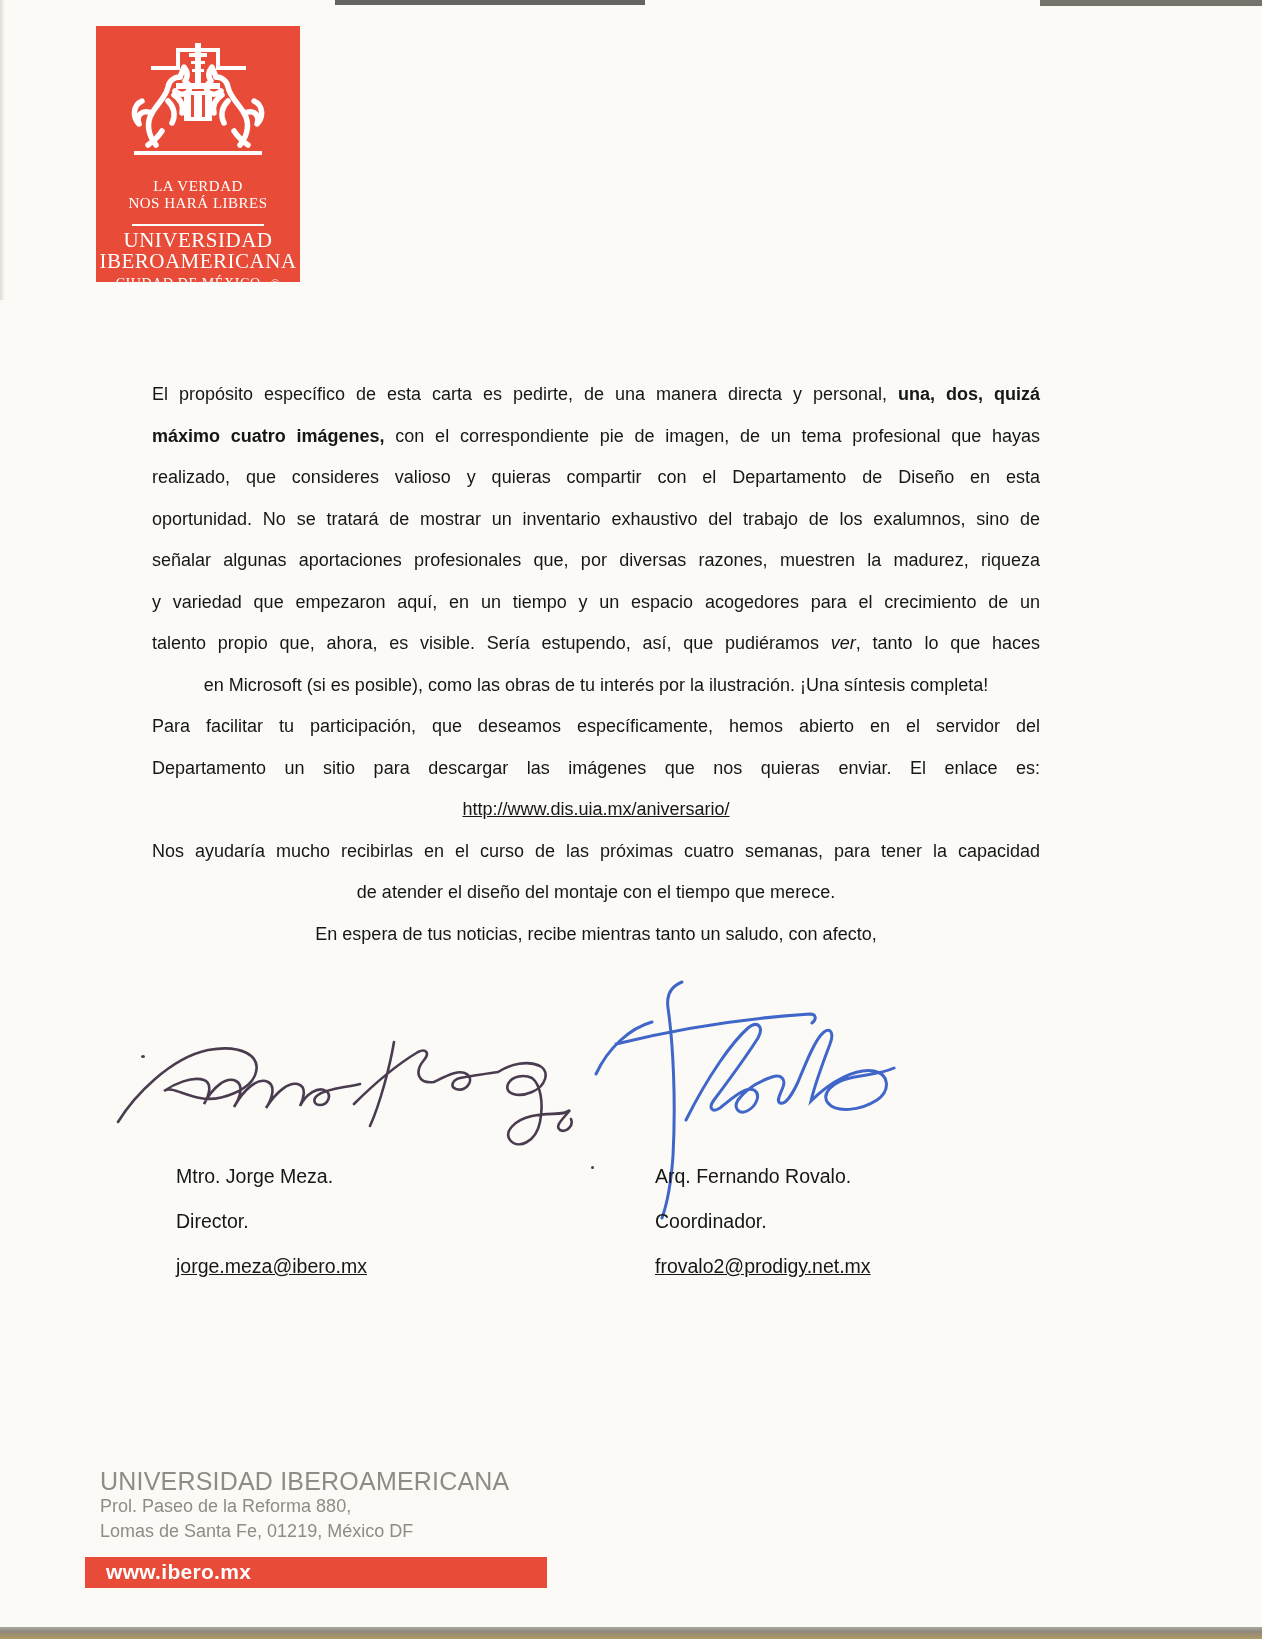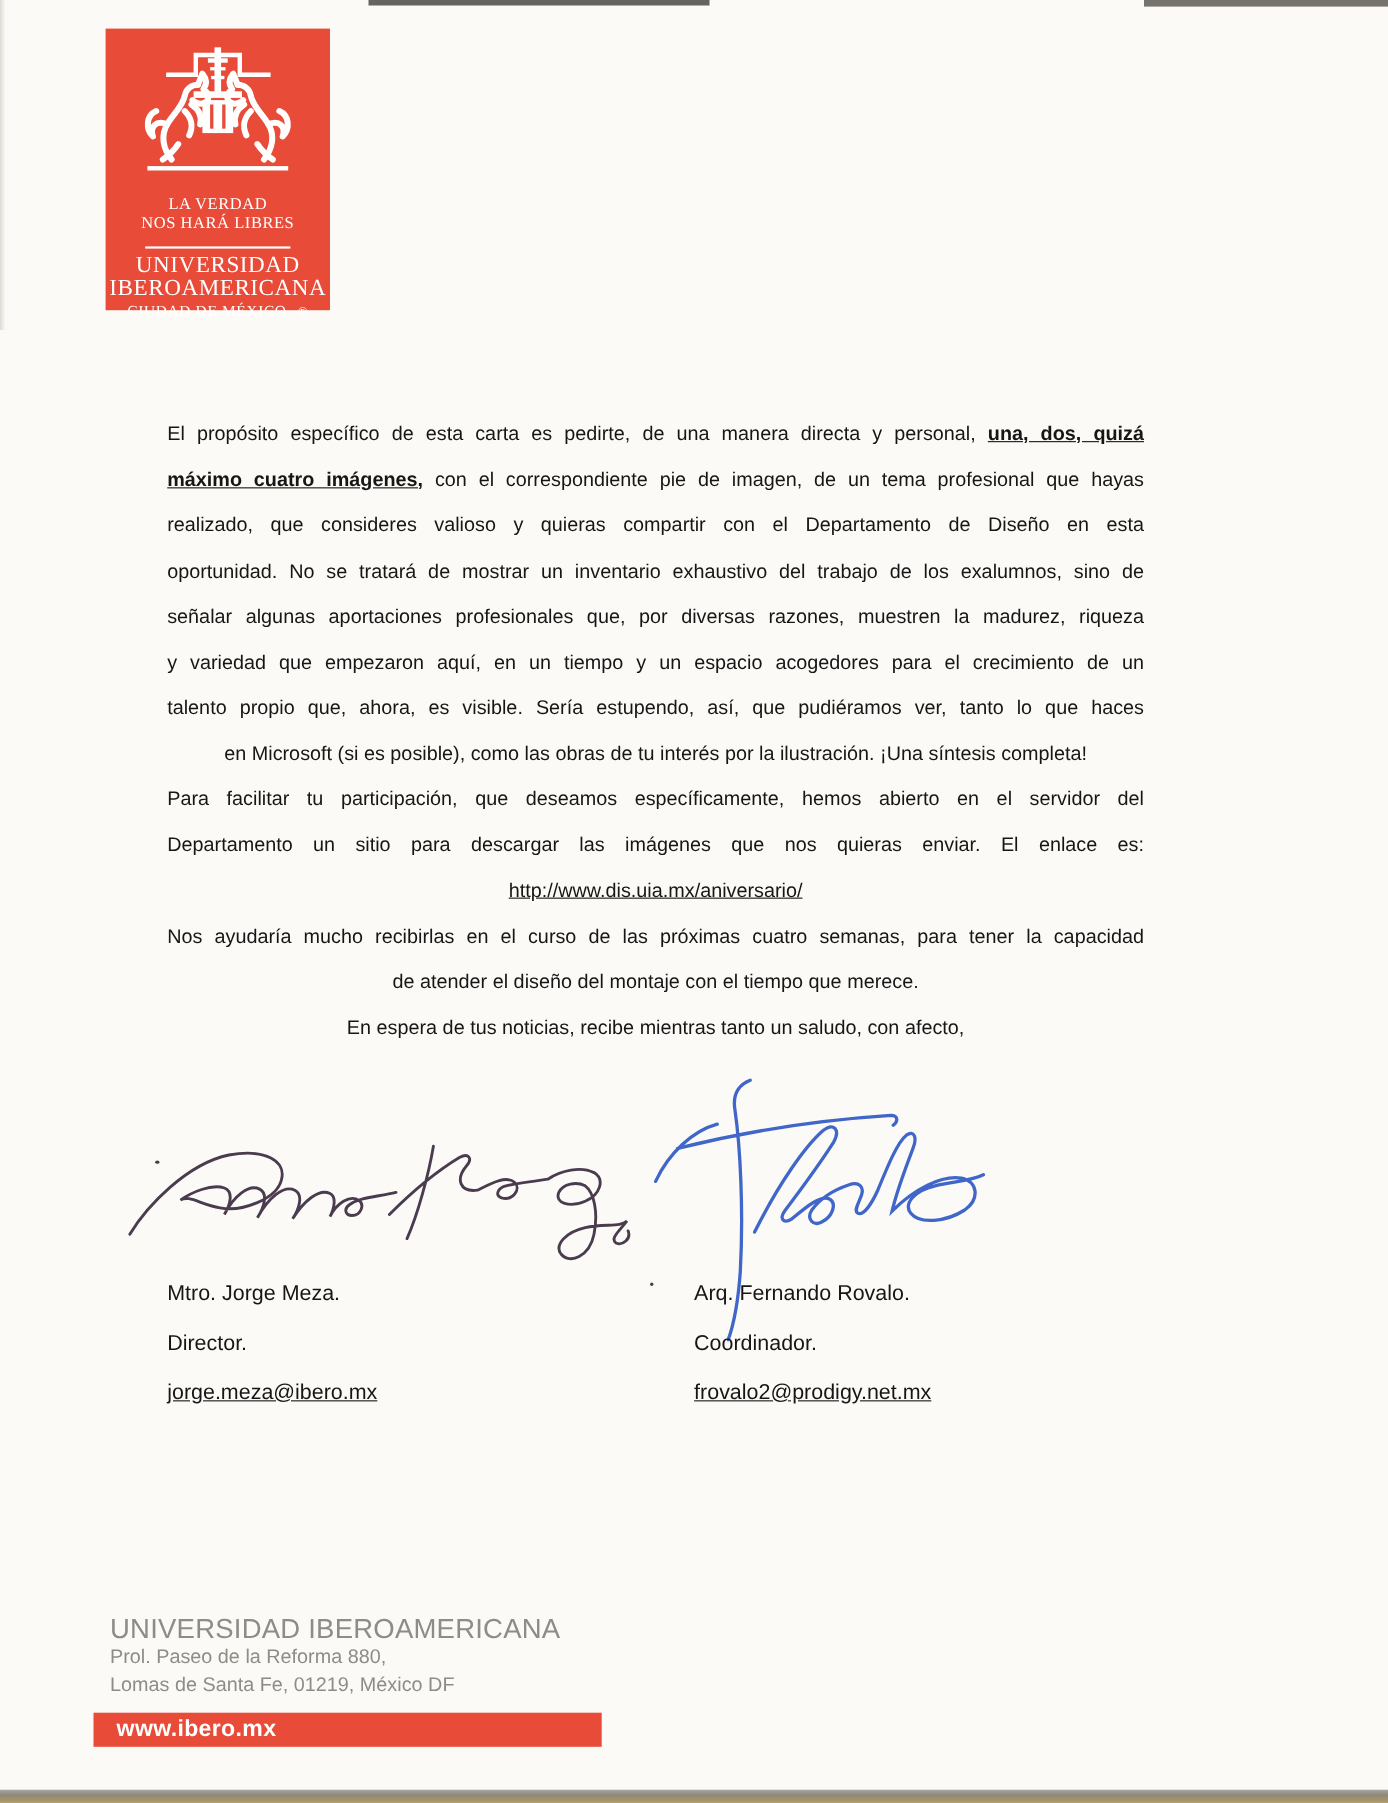--- a/index.html
+++ b/index.html
@@ -27,27 +27,27 @@
     font-family:"Liberation Serif",serif;color:#fff;font-size:14px;letter-spacing:.6px;}
   .logo-city .reg{font-size:12px;margin-left:10px;}
   
   .bodytext{
     position:absolute;left:152px;top:374px;width:888px;
     font-size:18px;color:#161616;
   }
   .line{height:41.5px;line-height:41.5px;white-space:normal;}
   .line.just{text-align:justify;text-align-last:justify;}
   .line.nojust{text-align:center;}
-  .line .b{font-weight:bold;text-decoration:underline;}
-  .line .i{margin-top:16px;}
+  .line .b{font-weight:bold;}
+  .line .i{font-style:italic;margin-top:16px;}
   .line .u{text-decoration:underline;}
   
   .sig-svg{position:absolute;}
   .sig-block{position:absolute;font-size:19.5px;color:#161616;}
-  .sig-block .row{height:26px;line-height:26px;margin-bottom:19px;}
+  .sig-block .row{height:26px;line-height:26px;margin-bottom:19px;margin-left:24px;}
   .sig-block .email{text-decoration:underline;}
   .ink-dot{position:absolute;border-radius:50%;}
   
   .footer-left{position:absolute;left:100px;top:1468px;color:#8d8c86;}
   .footer-org{font-weight:normal;font-size:25px;line-height:26px;letter-spacing:.2px;}
   .footer-addr{font-size:18px;line-height:25px;}
   .web-bar{
     position:absolute;left:85px;top:1557px;width:462px;height:31px;
     background:var(--brand-red,#e84b38);
   }

